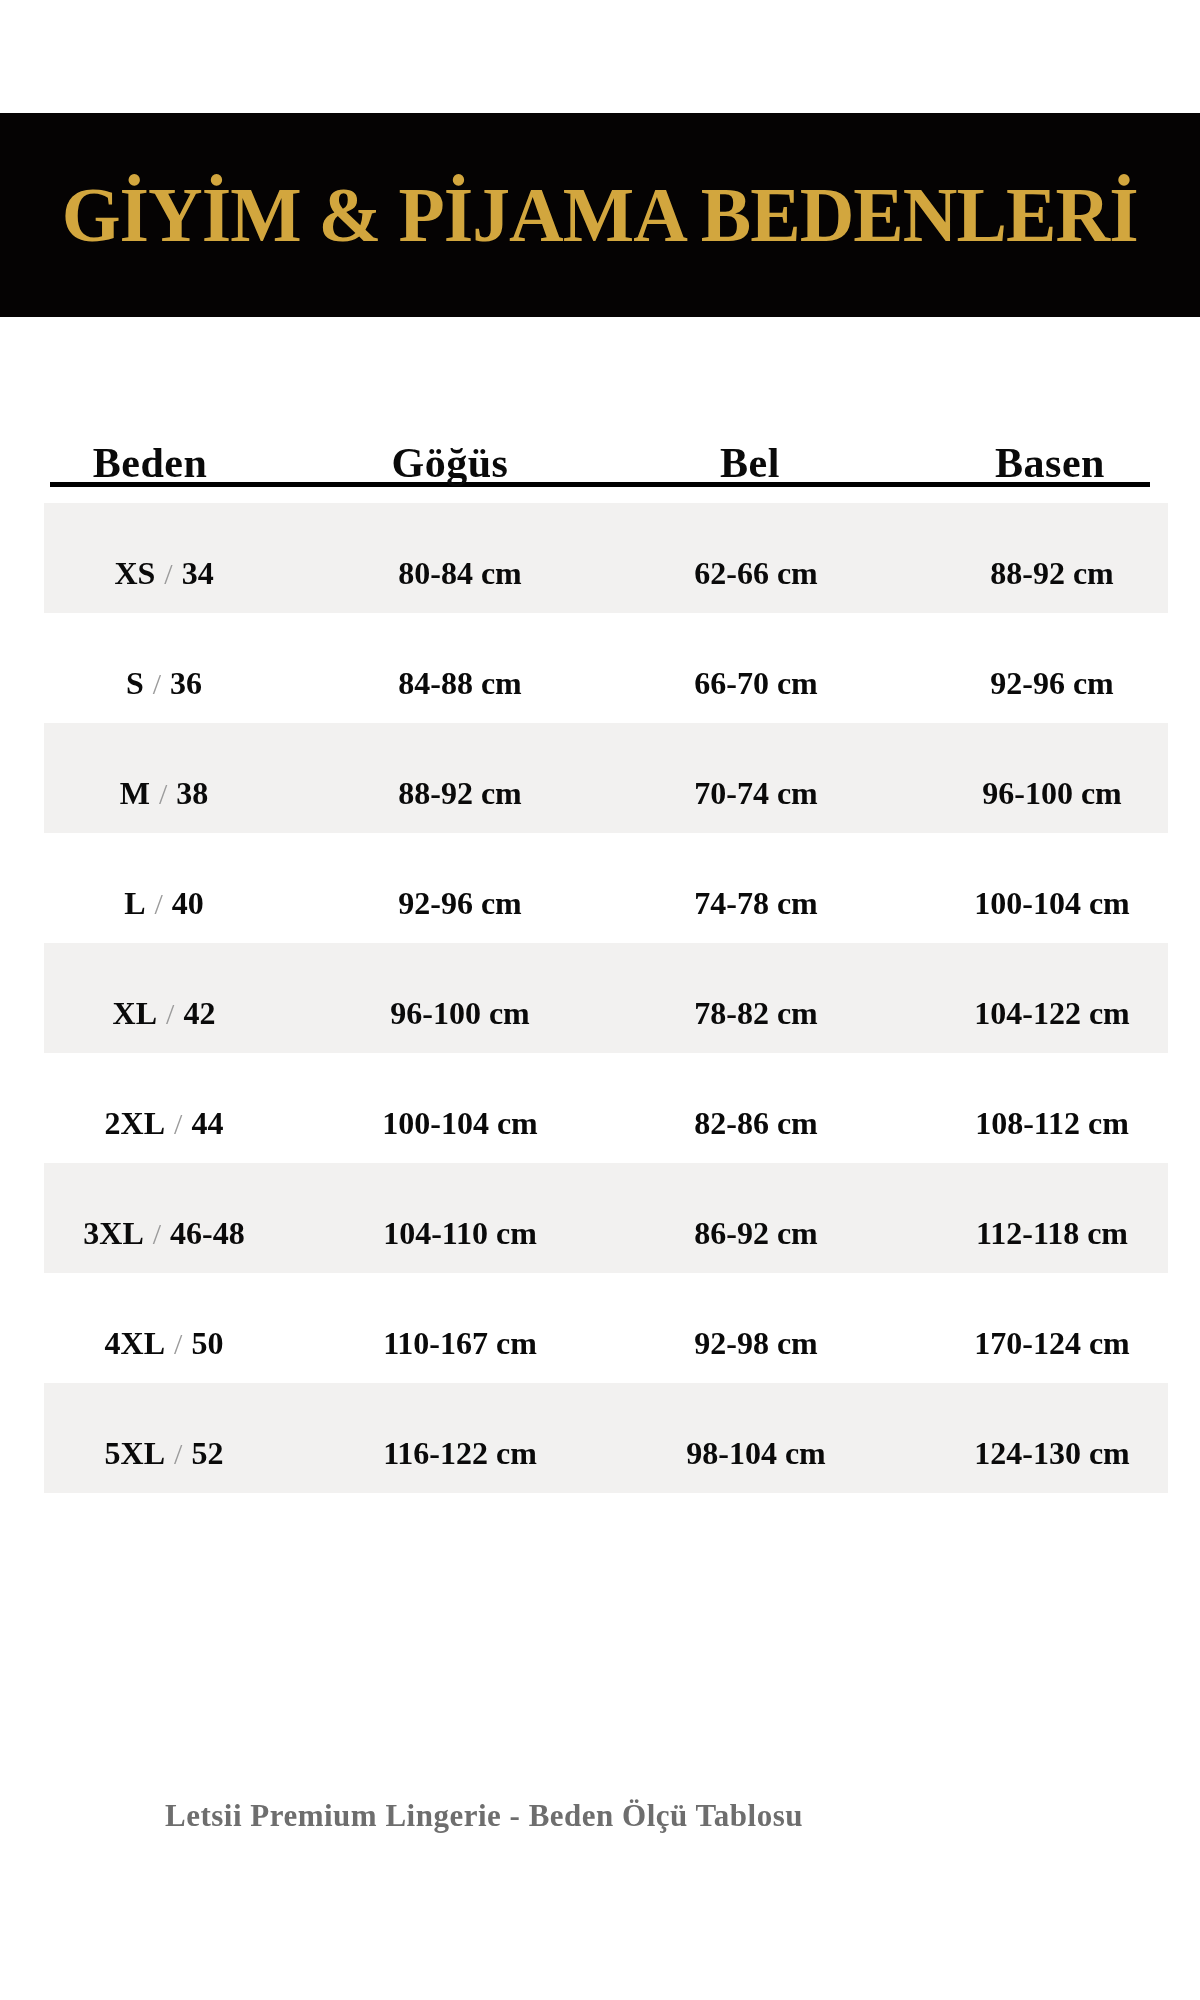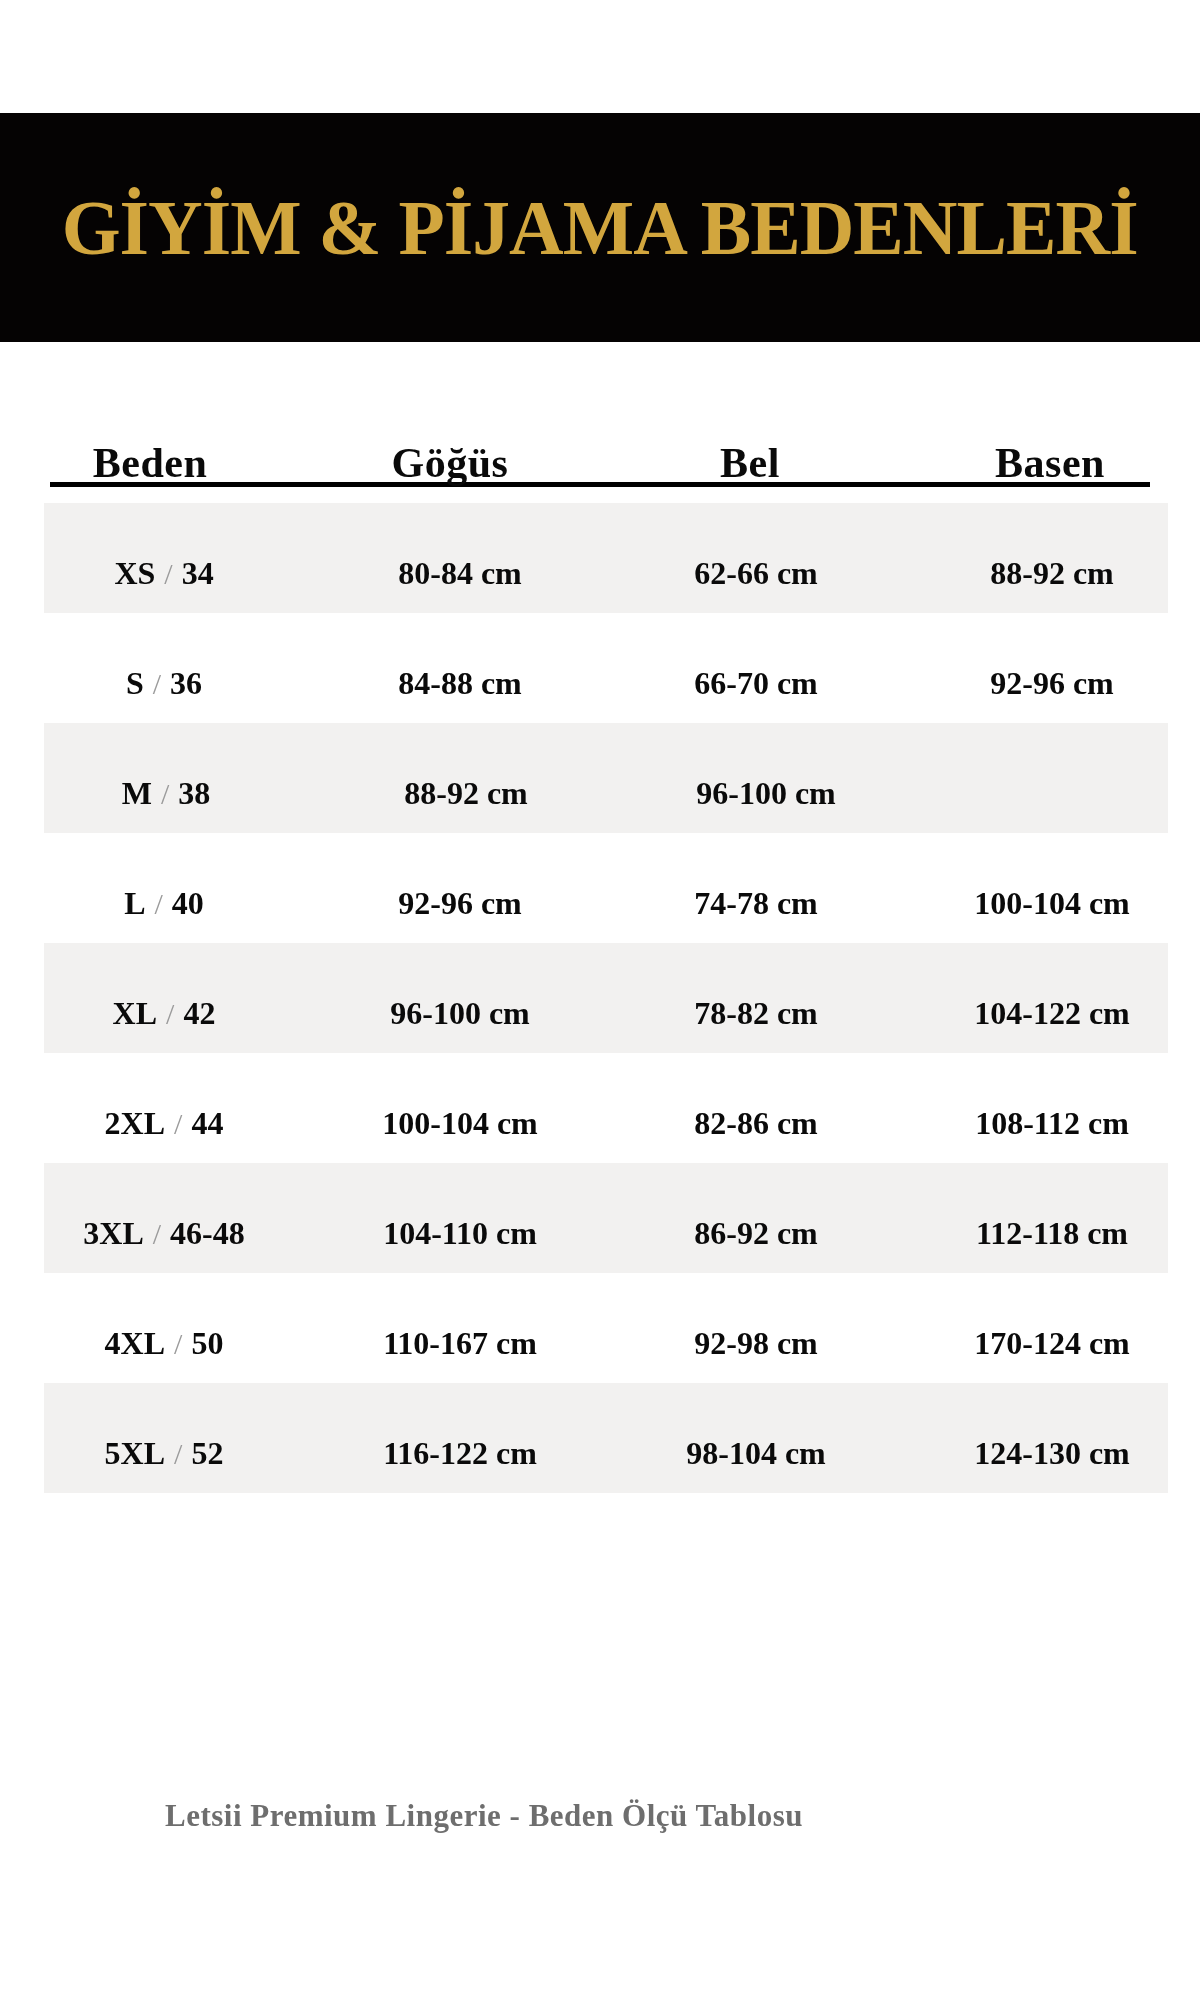--- a/index.html
+++ b/index.html
@@ -3,21 +3,21 @@
 <meta charset="utf-8">
 <style>
   * { margin:0; padding:0; box-sizing:border-box; }
   html, body { background:#ffffff; }
   body {
     width:1200px; height:2000px; position:relative; overflow:hidden;
     font-family:"Liberation Serif", "DejaVu Serif", serif;
     color:#0a0a0a;
   }
   .banner {
-    position:absolute; left:0; top:113px; width:1200px; height:229px;
+    position:absolute; left:0; top:113px; width:1200px; height:204px;
     background:var(--banner_bg, #050303);
     display:flex; align-items:center; justify-content:center;
   }
   .banner-title {
     font-size:78px; font-weight:700; letter-spacing:-1px; white-space:nowrap;
     color:var(--title_gold, #D2A63E);
     transform:scaleX(0.97);
   }
   .size-table { position:absolute; left:0; top:413px; width:1200px; }
   .header-row { display:flex; height:69px; align-items:center; }
@@ -76,20 +76,21 @@
       <div class="row">
         <div class="col cell"><span>S</span><span class="sep">/</span><span>36</span></div>
         <div class="col cell">84-88 cm</div>
         <div class="col cell">66-70 cm</div>
         <div class="col cell">92-96 cm</div>
       </div>
 
       <div class="row alt">
         <div class="col cell"><span>M</span><span class="sep">/</span><span>38</span></div>
         <div class="col cell">88-92 cm</div>
+        <div class="col cell">70-74 cm</div>
         <div class="col cell">96-100 cm</div>
       </div>
 
       <div class="row">
         <div class="col cell"><span>L</span><span class="sep">/</span><span>40</span></div>
         <div class="col cell">92-96 cm</div>
         <div class="col cell">74-78 cm</div>
         <div class="col cell">100-104 cm</div>
       </div>
 

